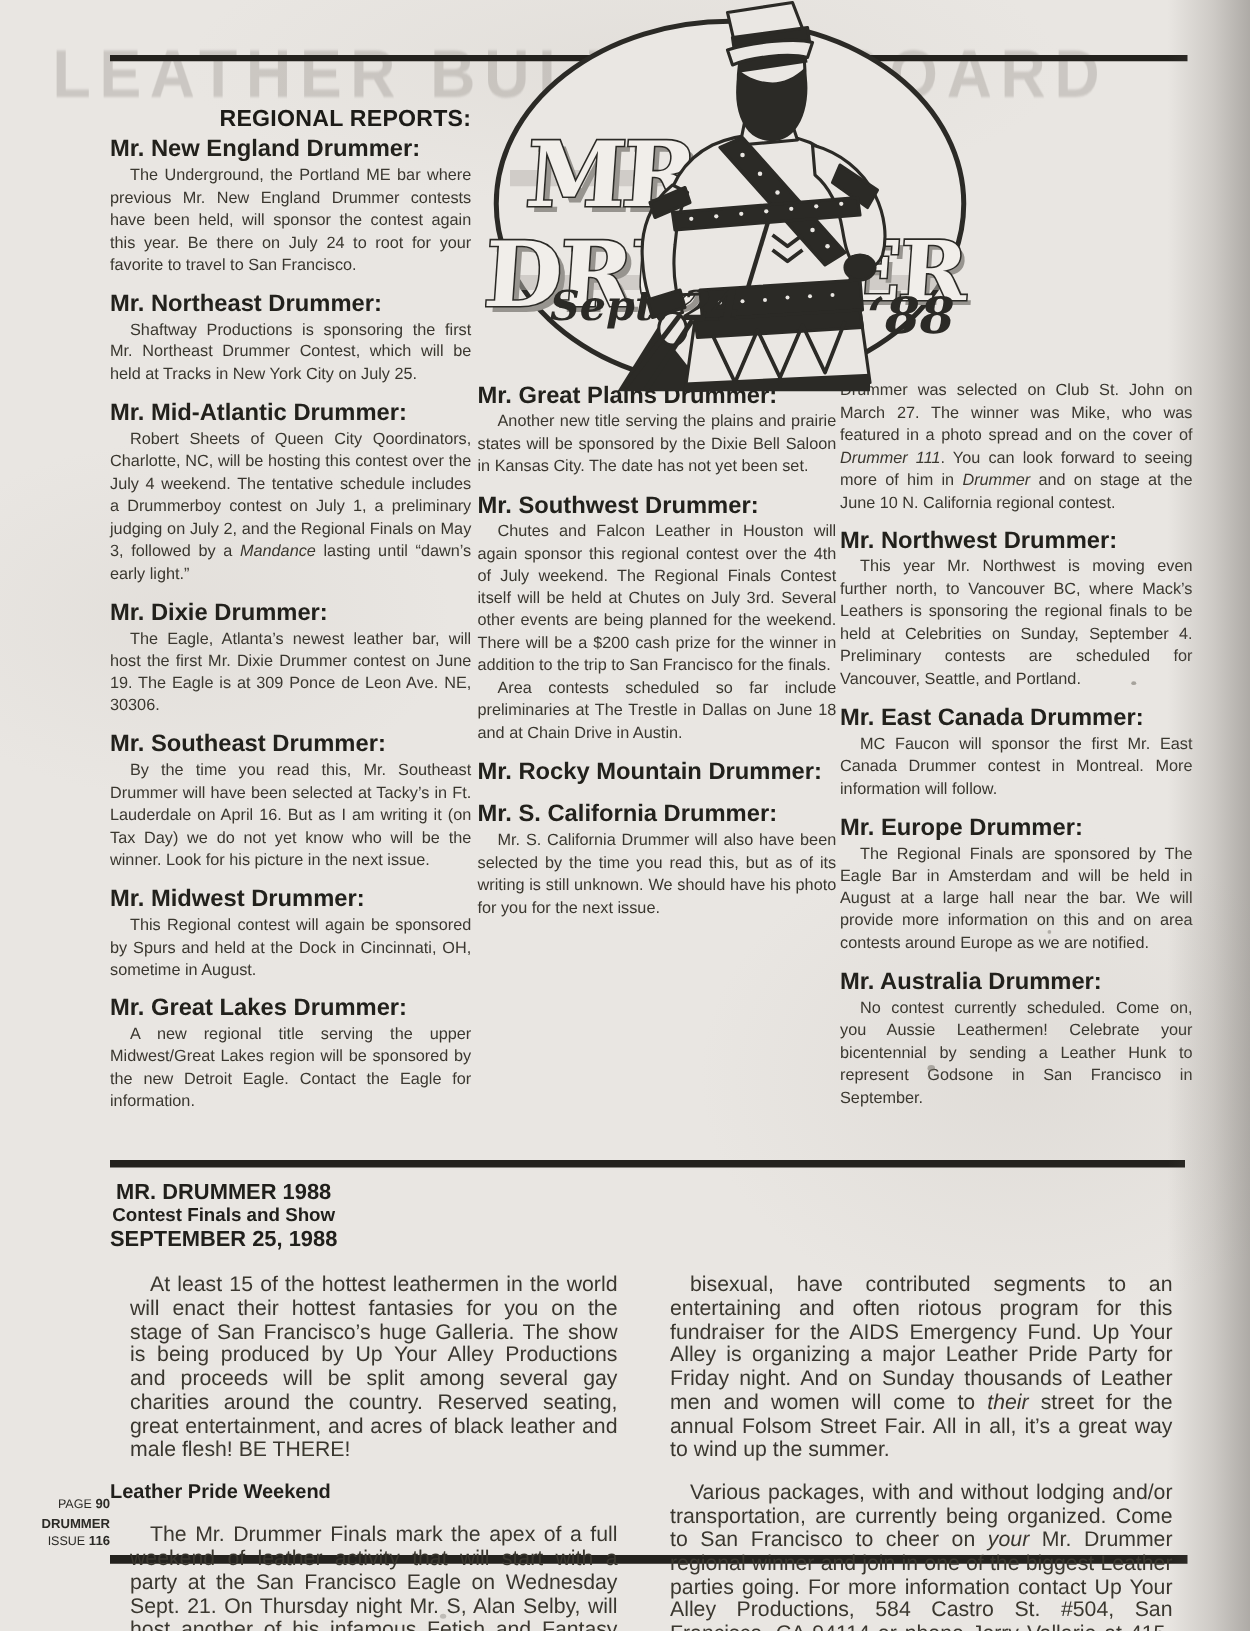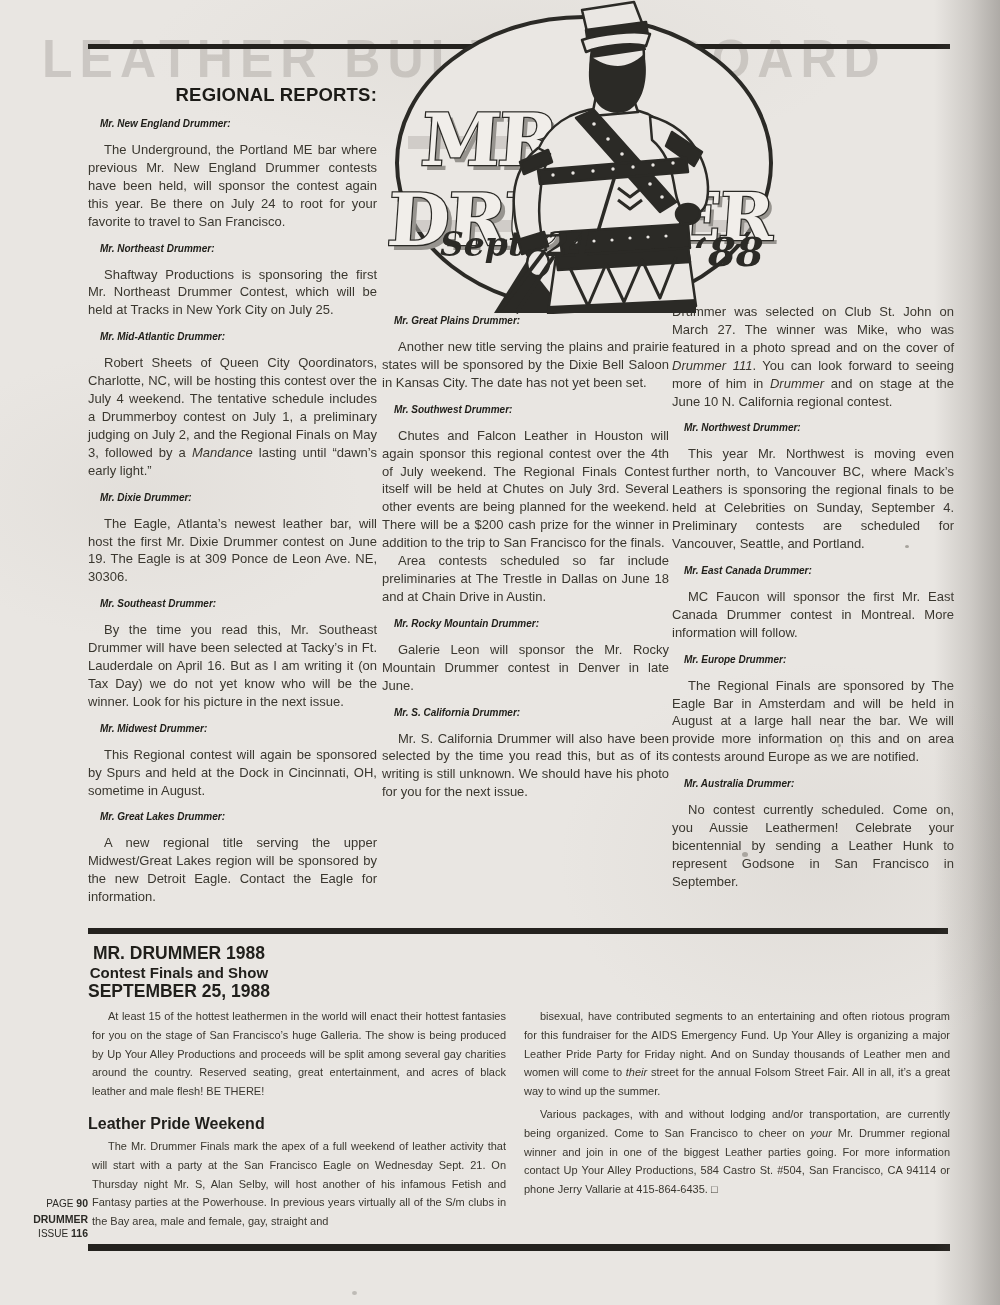--- a/index.html
+++ b/index.html
@@ -24,31 +24,31 @@
   .rule-mid{left:88px;top:928px;width:860px;height:6px;}
   .rule-bottom{left:88px;top:1244px;width:862px;height:7px;}
   .logo-block{position:absolute;left:388px;top:0;width:392px;height:314px;z-index:4;pointer-events:none;}
   .col{position:absolute;z-index:3;text-align:justify;}
   .col-1{left:88px;top:84px;width:289px;}
   .col-2{left:382px;top:303px;width:287px;}
   .col-3{left:672px;top:303px;width:282px;}
   h1.regional{font-size:18.5px;font-weight:800;margin:0;color:#1c1b17;letter-spacing:.2px;text-align:right;}
   .art{margin-top:12px;}
   .art.first{margin-top:3px;}
-  .art h3{font-size:10px;font-weight:700;margin:12px;color:#22211c;text-align:left;font-style:italic;}
+  .art h3{font-size:19px;font-weight:700;margin:0;color:#22211c;text-align:left;}
   .art p, .bodypara{margin:0;font-size:13px;line-height:17.9px;color:#3a372f;text-indent:16px;}
   p.noindent{text-indent:0;}
   .it{font-style:italic;}
   .finals-head{position:absolute;left:88px;top:944px;z-index:3;color:#201f1b;text-align:center;}
   .finals-head .fh1,.finals-head .fh3{font-size:17.5px;font-weight:800;margin:0;line-height:19px;}
   .finals-head .fh2{font-size:15px;font-weight:700;margin:0;line-height:19px;}
   .finals-col{position:absolute;z-index:3;text-align:justify;}
   .finals-left{left:88px;top:1003px;width:422px;}
   .finals-right{left:520px;top:1003px;width:434px;}
-  .finals-col p{margin:4px;font-size:11px;line-height:18.8px;color:#3a372f;text-indent:16px;}
+  .finals-col p{margin:16px;font-size:17px;line-height:18.8px;color:#3a372f;text-indent:16px;}
   .lpw{font-size:16px;font-weight:700;margin:14px 0 2px;color:#201f1b;text-align:left;text-indent:0;}
   .footer{position:absolute;left:26px;top:1196px;width:62px;z-index:3;text-align:right;
     font-size:10.5px;line-height:14.5px;color:#2b2a26;font-weight:700;}
   .footer .lbl{font-weight:400;font-size:10px;}
   .speck{position:absolute;border-radius:50%;background:#6f6b63;z-index:5;}
   .s1{left:905px;top:545px;width:4px;height:3px;opacity:.55;}
   .s2{left:742px;top:852px;width:6px;height:5px;opacity:.5;}
   .s3{left:838px;top:744px;width:3px;height:3px;opacity:.45;}
   .s4{left:352px;top:1291px;width:5px;height:4px;opacity:.35;}
 </style>
@@ -174,21 +174,20 @@
       <h3>Mr. Great Plains Drummer:</h3>
       <p>Another new title serving the plains and prairie states will be sponsored by the Dixie Bell Saloon in Kansas City. The date has not yet been set.</p>
     </section>
     <section class="art">
       <h3>Mr. Southwest Drummer:</h3>
       <p>Chutes and Falcon Leather in Houston will again sponsor this regional contest over the 4th of July weekend. The Regional Finals Contest itself will be held at Chutes on July 3rd. Several other events are being planned for the weekend. There will be a $200 cash prize for the winner in addition to the trip to San Francisco for the finals.</p>
       <p>Area contests scheduled so far include preliminaries at The Trestle in Dallas on June 18 and at Chain Drive in Austin.</p>
     </section>
     <section class="art">
       <h3>Mr. Rocky Mountain Drummer:</h3>
-      <p>Galerie Leon will sponsor the Mr. Rocky Mountain Drummer contest in Denver in late June.</p>
     </section>
     <section class="art">
       <h3>Mr. S. California Drummer:</h3>
       <p>Mr. S. California Drummer will also have been selected by the time you read this, but as of its writing is still unknown. We should have his photo for you for the next issue.</p>
     </section>
   </div>
 
   <div class="col col-3">
     <p class="bodypara noindent"><span>Drummer was selected on Club St. John on March 27. The winner was Mike, who was featured in a photo spread and on the cover of </span><span class="it">Drummer 111</span><span>. You can look forward to seeing more of him in </span><span class="it">Drummer</span><span> and on stage at the June 10 N. California regional contest.</span></p>
     <section class="art">

